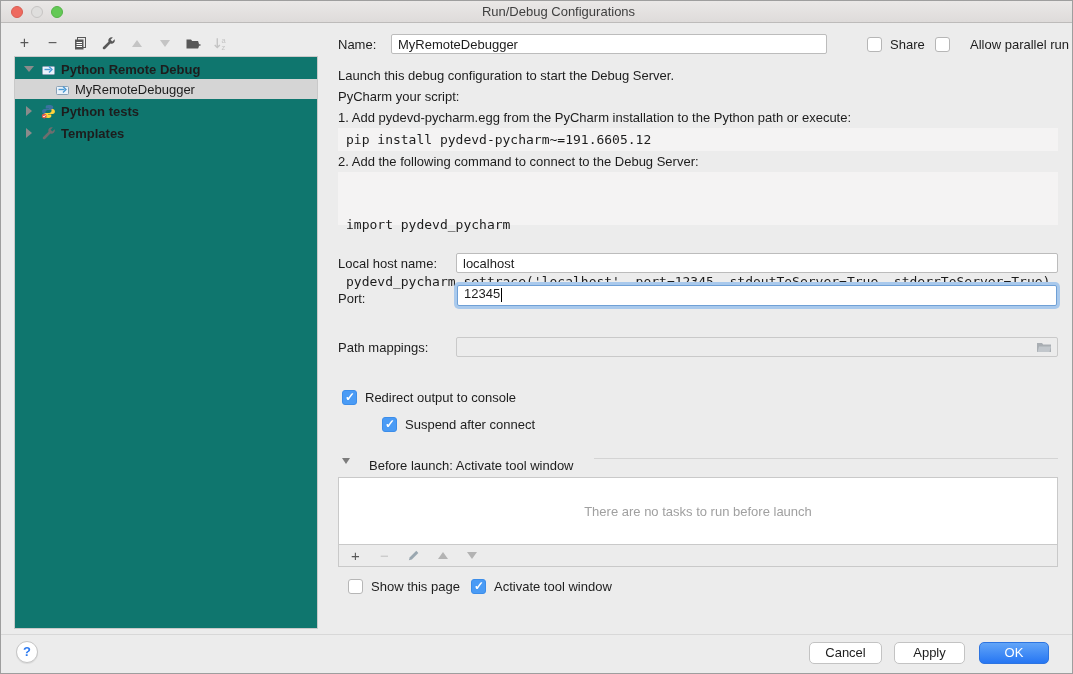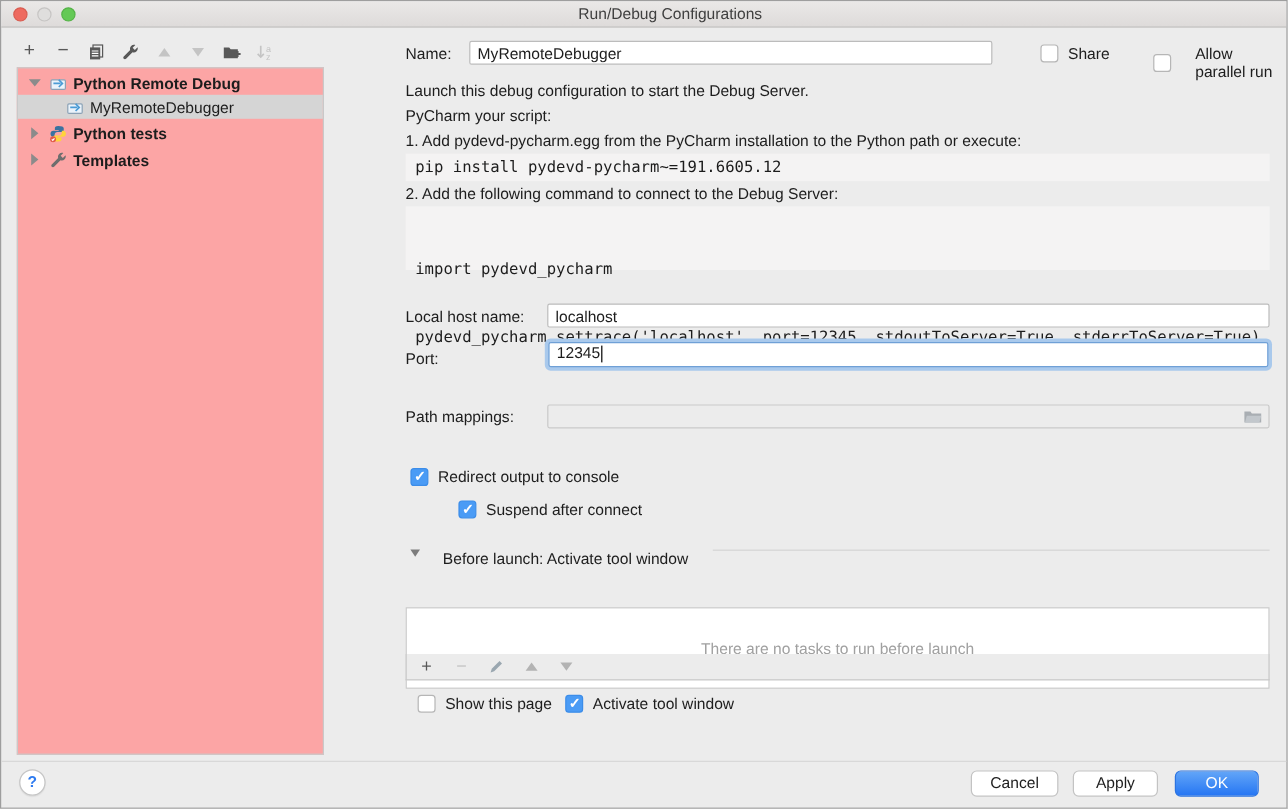--- a/index.html
+++ b/index.html
@@ -28,22 +28,22 @@
     position:absolute; left:16px; top:31px; height:22px; display:flex;
     align-items:center; gap:13px;
   }
   .tbtn { width:15px; height:15px; display:flex; align-items:center; justify-content:center; }
   .glyph { font-size:16px; line-height:14px; color:#585858; font-weight:400; }
   .glyph.dim { color:#c4c4c4; }
   .tri-up    { width:0; height:0; border-left:5px solid transparent; border-right:5px solid transparent; border-bottom:7px solid #c4c4c4; }
   .tri-down  { width:0; height:0; border-left:5px solid transparent; border-right:5px solid transparent; border-top:7px solid #c4c4c4; }
 
   .tree-box {
-    position:absolute; left:13px; top:55px; width:256px; height:573px;
-    background:#fca5a5; border:1px solid #c9c9c9;
+    position:absolute; left:13px; top:55px; width:304px; height:573px;
+    background:#0f766e; border:1px solid #c9c9c9;
   }
   .tree-row { height:20px; display:flex; align-items:center; margin-top:2px; }
   .tree-row.selected { background:#d5d5d5; margin-top:0; }
   .twisty-down { width:0; height:0; border-left:5px solid transparent; border-right:5px solid transparent; border-top:6px solid #8b8b8b; margin-left:9px; }
   .twisty-right { width:0; height:0; border-top:5px solid transparent; border-bottom:5px solid transparent; border-left:6px solid #8b8b8b; margin-left:11px; margin-right:2px; }
   .ticon { width:15px; height:15px; margin-left:7px; flex:0 0 auto; }
   .tlabel { margin-left:5px; white-space:nowrap; }
   .tlabel.bold { font-weight:bold; }
   .indent2 { margin-left:40px; }
 
@@ -211,21 +211,21 @@
     </div>
   </div>
 
   <label class="abs flabel" style="left:337px; top:34px;">Name:</label>
   <input class="abs field" style="left: 390px; top: 33px; width: 436px;" value="MyRemoteDebugger">
 
   <div class="abs cbrow" style="left:866px; top:36px;">
     <span class="cb off"></span>
     <span>Share</span>
   </div>
-  <div class="abs cbrow" style="left:960px; top:36px;gap:20px;">
+  <div class="abs cbrow" style="left:934px; top:36px;gap:20px;">
     <span class="cb off"></span>
     <span>Allow parallel run</span>
   </div>
 
   <div class="abs para" style="left:337px; top:67px;">Launch this debug configuration to start the Debug Server.</div>
   <div class="abs para" style="left:337px; top:88px;">PyCharm your script:</div>
   <div class="abs para" style="left:337px; top:109px;">1. Add pydevd-pycharm.egg from the PyCharm installation to the Python path or execute:</div>
   <div class="abs codebar" style="left:337px; top:127px; width:720px;">pip install pydevd-pycharm~=191.6605.12</div>
   <div class="abs para" style="left:337px; top:153px;">2. Add the following command to connect to the Debug Server:</div>
   <div class="abs codebar" style="left:337px; top:171px; width:720px; height:53px; padding-top:5px;">
@@ -259,21 +259,21 @@
     <span class="cb on"></span>
     <span>Suspend after connect</span>
   </div>
 
   <div class="abs bl-header" style="left:341px; top:457px; width:716px;">
     <span class="bl-tri"></span>
     <span>Before launch: Activate tool window</span>
     <span class="bl-line"></span>
   </div>
 
-  <div class="abs bl-box" style="left:337px; top:476px; width:720px; height:68px;margin-top:29px;">
+  <div class="abs bl-box" style="left:337px; top:476px; width:720px; height:68px;">
     <span class="bl-empty">There are no tasks to run before launch</span>
   </div>
   <div class="abs bl-toolbar" style="left:337px; top:544px; width:720px; height:22px;">
     <div class="tbtn">
         <span class="glyph" style="font-size:15px;">+</span>
       </div>
     <div class="tbtn">
         <span class="glyph dim" style="font-size:15px;">−</span>
       </div>
     <div class="tbtn">

